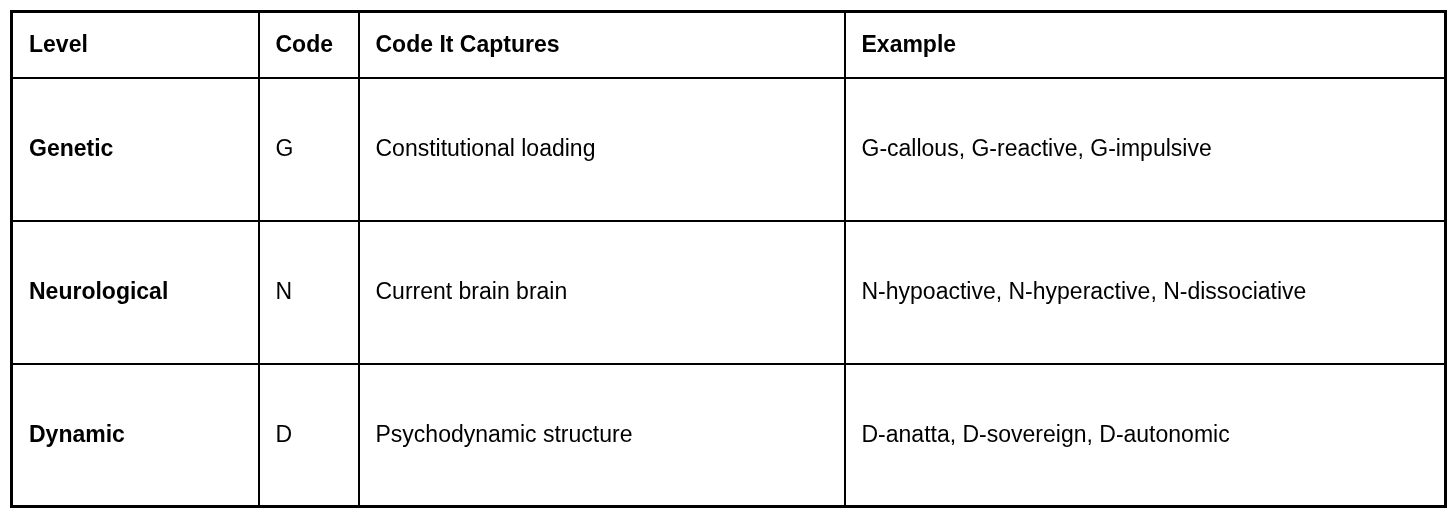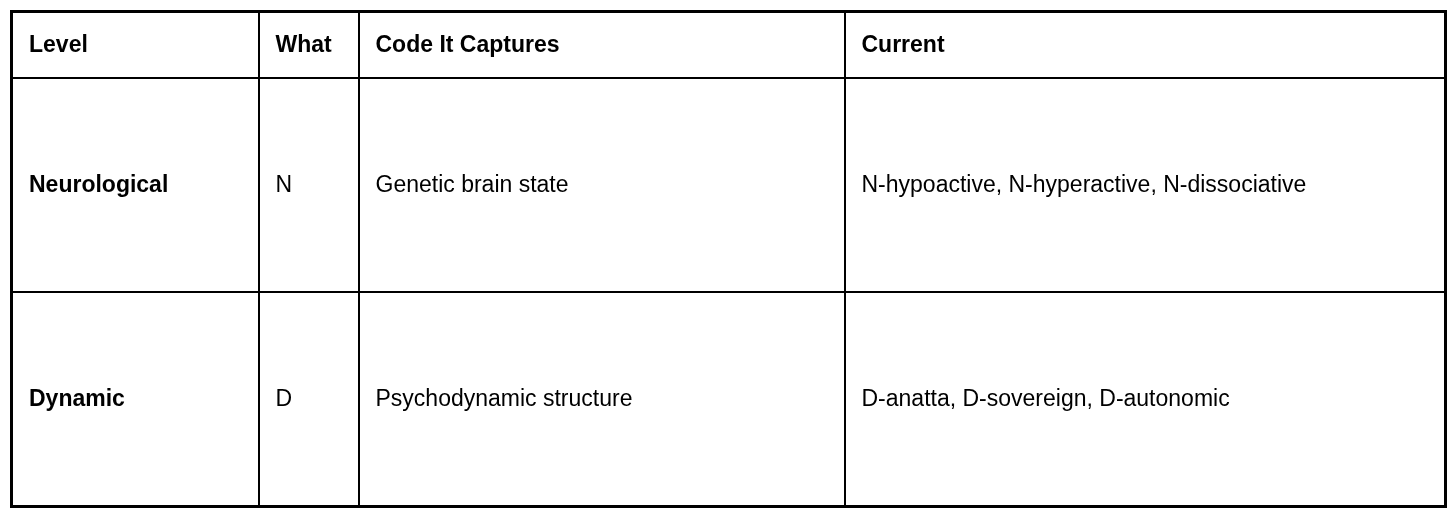--- a/index.html
+++ b/index.html
@@ -56,30 +56,36 @@
   <table class="levels-table">
     <colgroup>
       <col class="c-level">
       <col class="c-code">
       <col class="c-captures">
       <col class="c-example">
     </colgroup>
     <thead>
       <tr>
         <th>Level</th>
-        <th>What</th>
+        <th>Code</th>
         <th>Code It Captures</th>
-        <th>Current</th>
+        <th>Example</th>
       </tr>
     </thead>
     <tbody>
       <tr>
+        <td class="col-level">Genetic</td>
+        <td class="col-code">G</td>
+        <td class="col-captures">Constitutional loading</td>
+        <td class="col-example">G-callous, G-reactive, G-impulsive</td>
+      </tr>
+      <tr>
         <td class="col-level">Neurological</td>
         <td class="col-code">N</td>
-        <td class="col-captures">Genetic brain state</td>
+        <td class="col-captures">Current brain brain</td>
         <td class="col-example">N-hypoactive, N-hyperactive, N-dissociative</td>
       </tr>
       <tr>
         <td class="col-level">Dynamic</td>
         <td class="col-code">D</td>
         <td class="col-captures">Psychodynamic structure</td>
         <td class="col-example">D-anatta, D-sovereign, D-autonomic</td>
       </tr>
     </tbody>
   </table>

